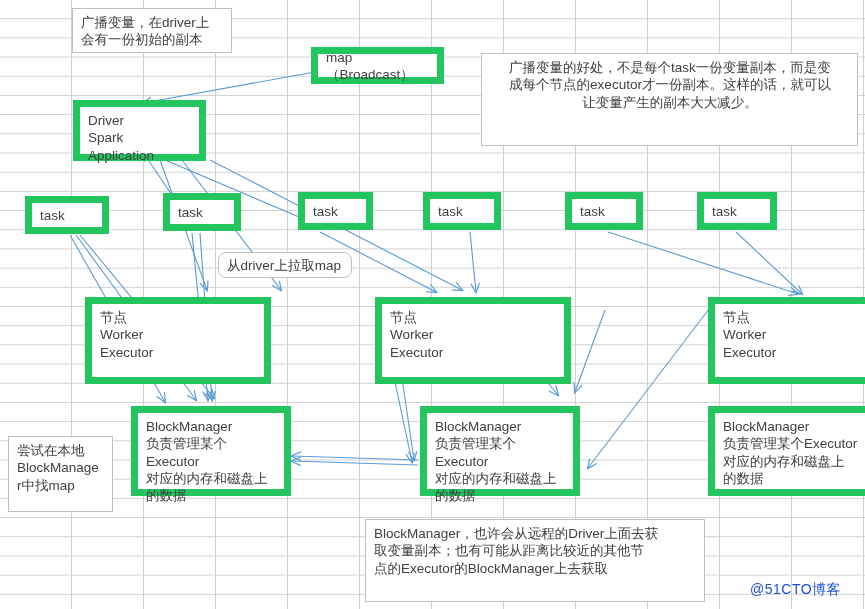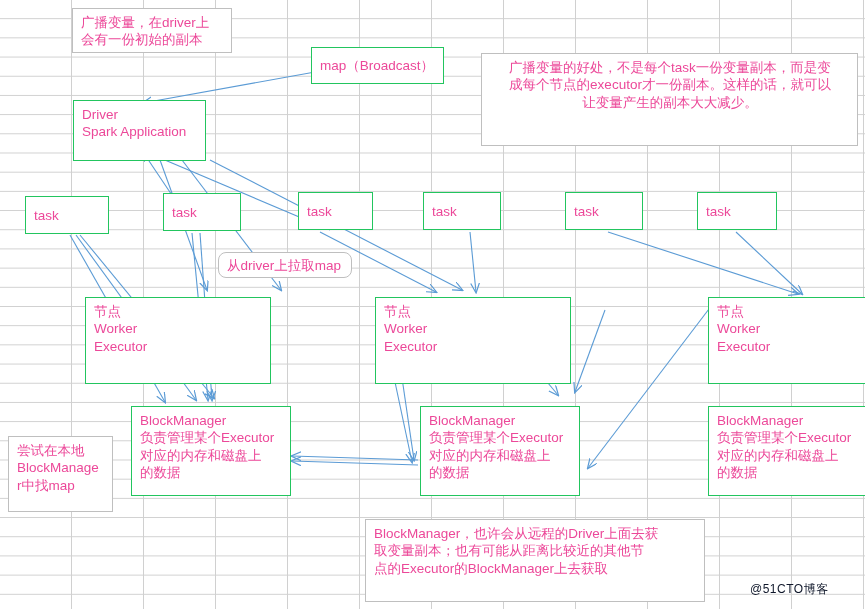--- a/index.html
+++ b/index.html
@@ -32,38 +32,38 @@
     position: absolute;
     left: 0; top: 0;
     width: 865px;
     height: 609px;
     pointer-events: none;
   }
   .box {
     position: absolute;
     box-sizing: border-box;
     background: #ffffff;
-    color: #ec4899;
+    color: #404040;
     line-height: 1.28;
     white-space: pre-line;
   }
   .box-blue {
-    border: 1px solid #22c55e;
+    border: 7px solid #22c55e;
   }
   .box-gray {
     border: 1px solid #bfbfbf;
   }
   .pad {
     padding: 5px 7px 4px 8px;
   }
   .fs13 { font-size: 13.5px; }
   .watermark {
     position: absolute;
-    color: #0f172a;
-    font-size: 12px;
+    color: #1d4ed8;
+    font-size: 14px;
     letter-spacing: 0.5px;
     font-family: "Liberation Sans", "DejaVu Sans", sans-serif;
     user-select: none;
   }
 </style>
 </head>
 <body>
 
 <div id="canvas">
 

